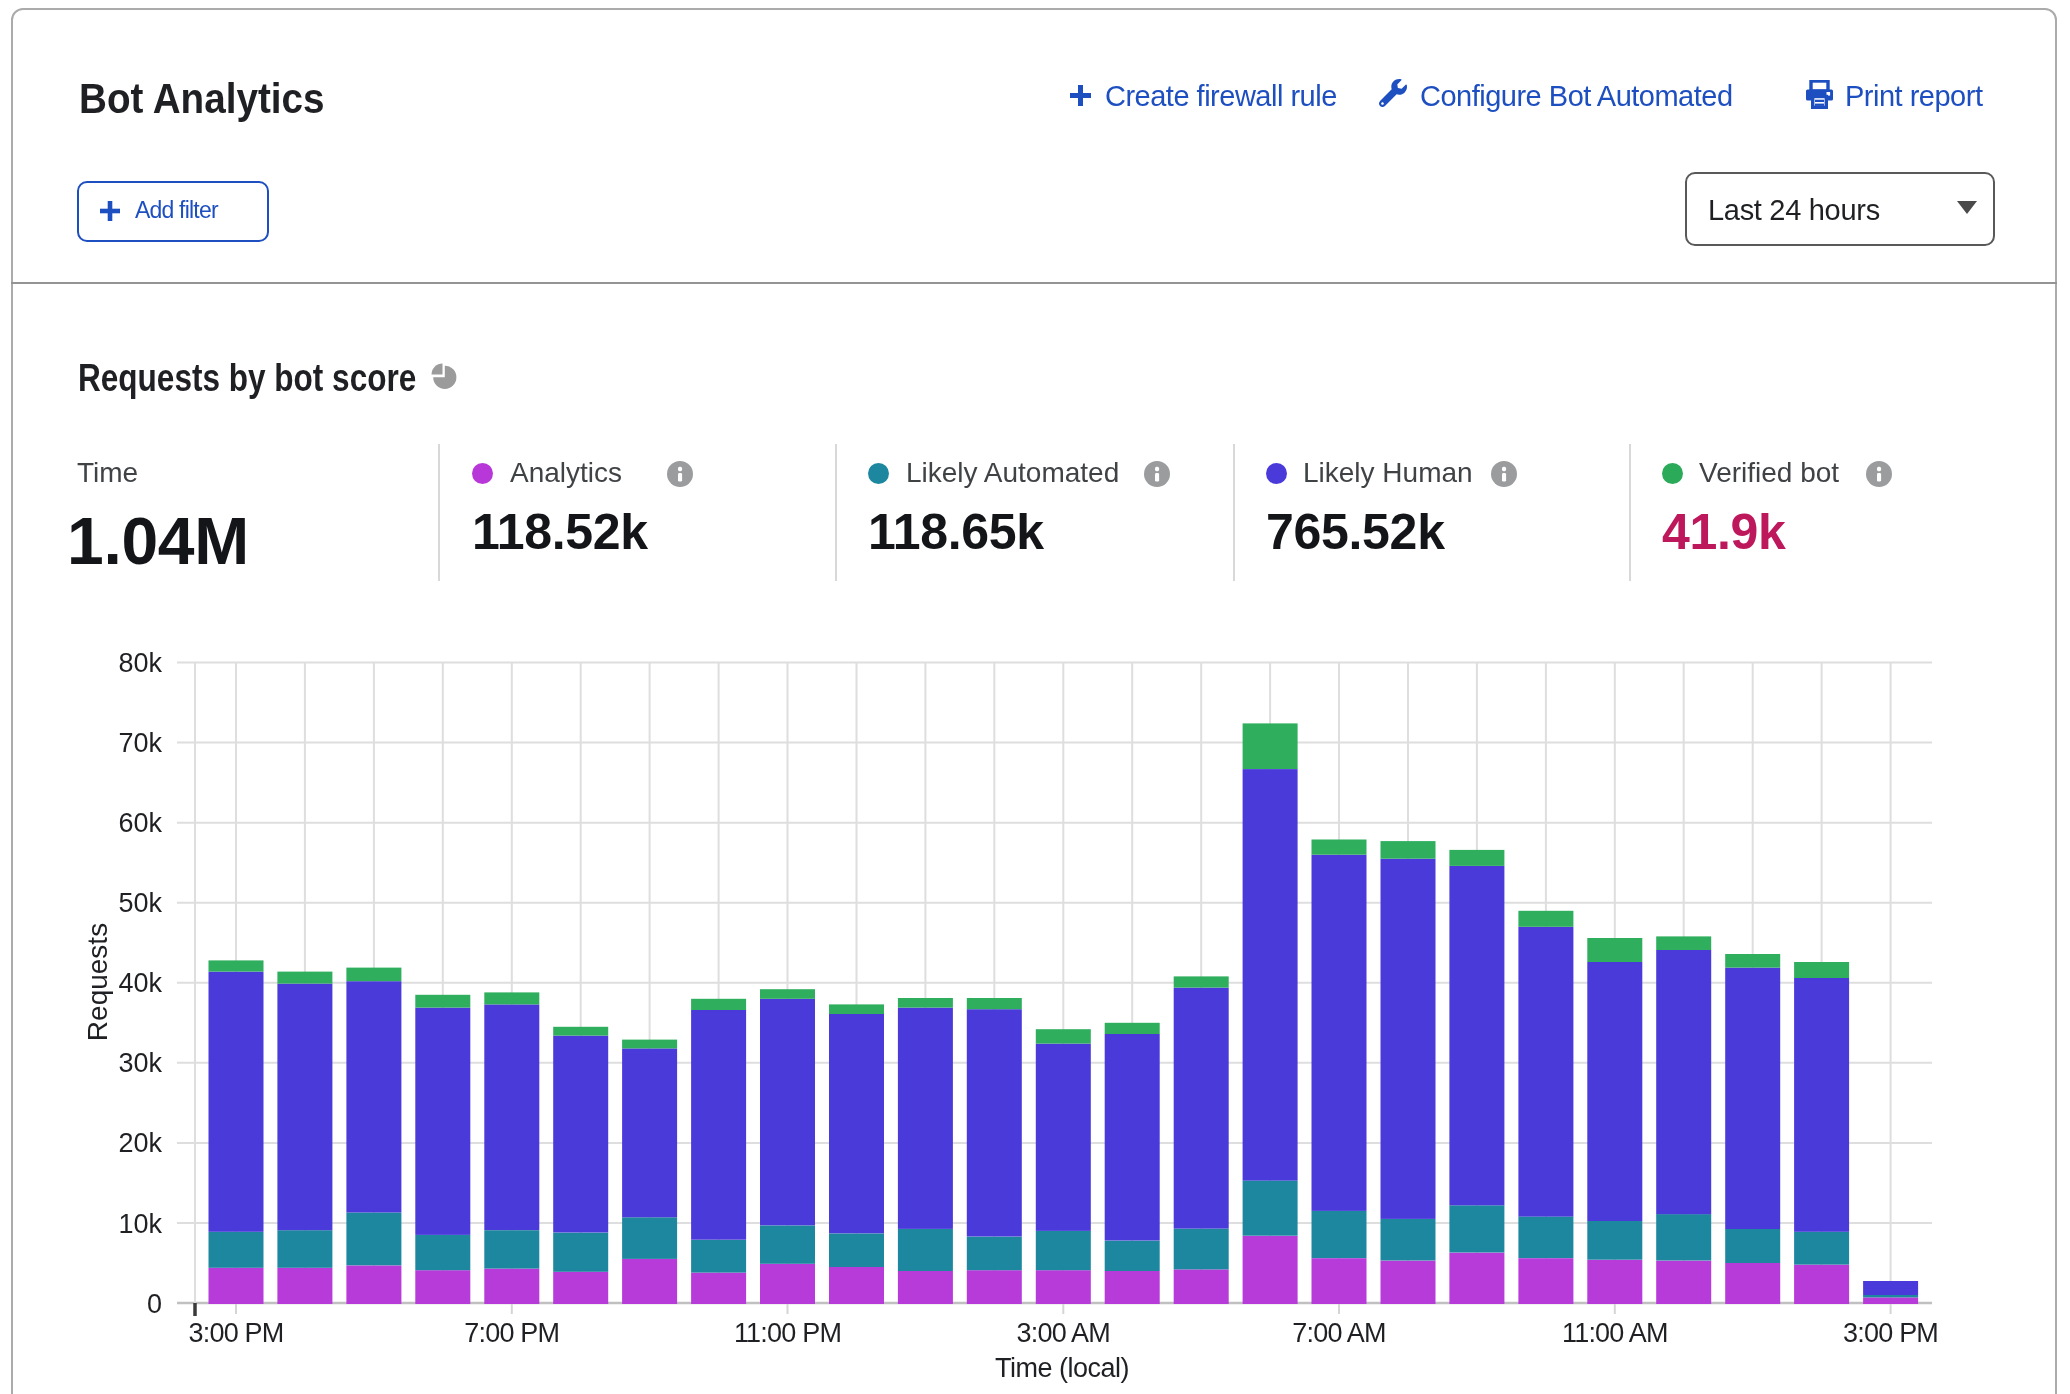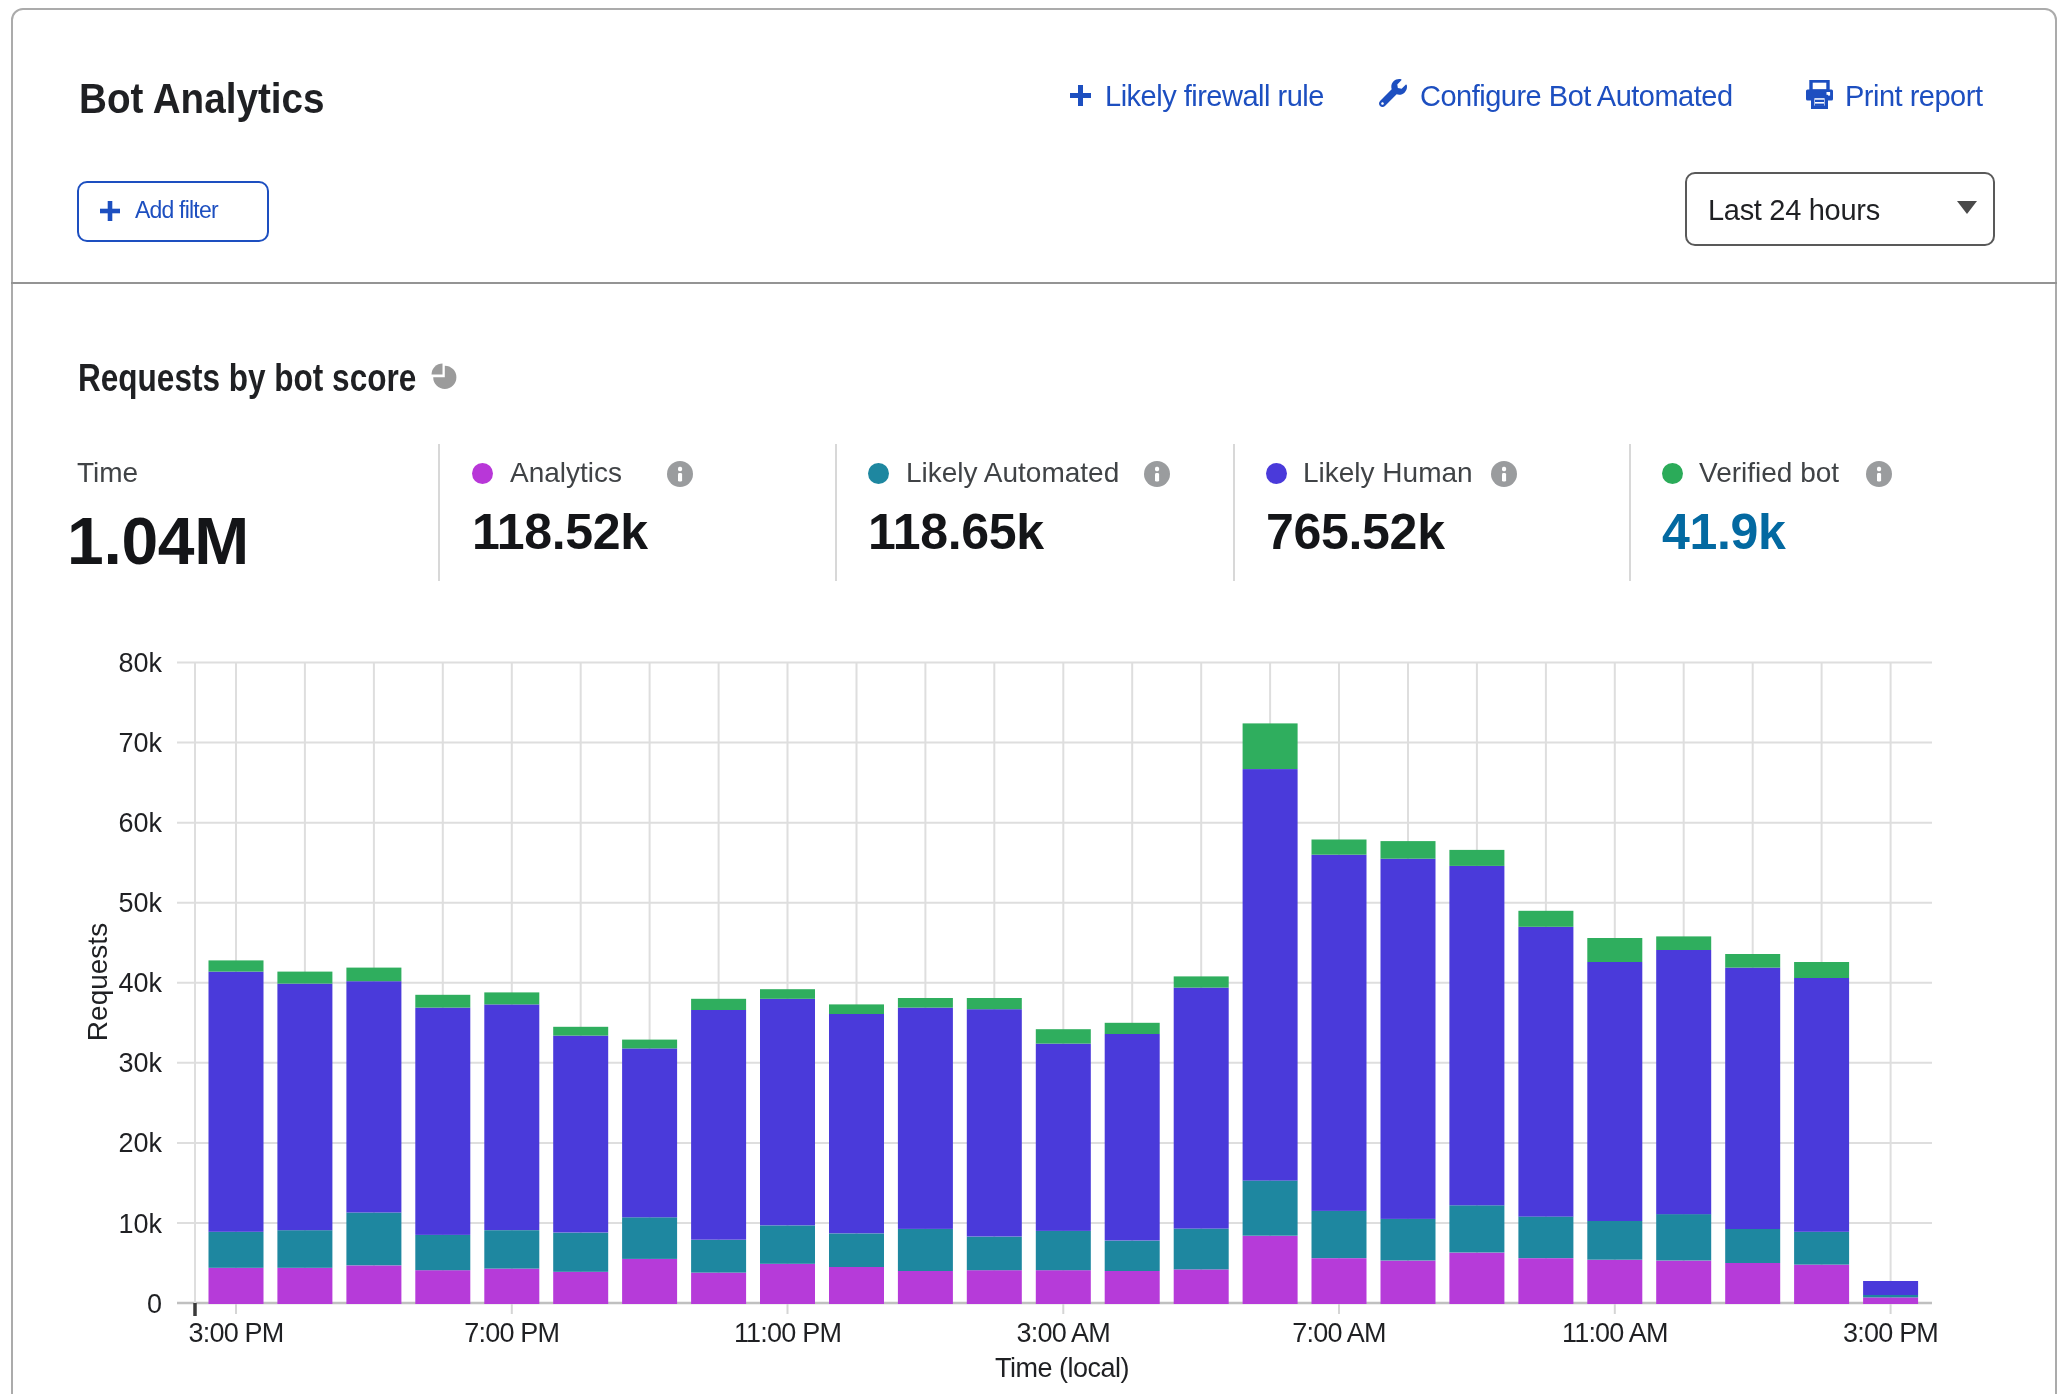--- a/index.html
+++ b/index.html
@@ -7,21 +7,21 @@
 .abs { position:absolute; }
 </style></head>
 <body>
 <div class="card"></div>
 <div class="abs" style="left:79px;top:75px;font-size:42px;font-weight:bold;color:#1f2023;transform:scaleX(0.92);transform-origin:0 0;white-space:nowrap">Bot Analytics</div>
 
 <svg style="position:absolute;left:1070px;top:85px" width="21" height="21" viewBox="0 0 21 21">
 <rect x="8" y="0" width="5" height="21" fill="#1d4fc0"></rect>
     <rect x="0" y="8" width="21" height="5" fill="#1d4fc0"></rect>
   </svg>
-<span class="abs" style="left:1105px;top:80px;font-size:29px;letter-spacing:-0.5px;color:#1d4fc0;white-space:nowrap">Likely firewall rule</span>
+<span class="abs" style="left:1105px;top:80px;font-size:29px;letter-spacing:-0.5px;color:#1d4fc0;white-space:nowrap">Create firewall rule</span>
 <svg style="position:absolute;left:1379px;top:79px" width="28" height="28" viewBox="0 0 512 512">
 <path fill="#1d4fc0" d="M507.73 109.1c-2.24-9.03-13.54-12.09-20.12-5.51l-74.36 74.36-67.88-11.31-11.31-67.88 74.36-74.36c6.62-6.62 3.43-17.9-5.66-20.16-47.38-11.74-99.55.91-136.58 37.93-39.64 39.64-50.55 97.1-34.05 147.2L18.74 402.76c-24.99 24.99-24.99 65.51 0 90.5 24.99 24.99 65.51 24.99 90.5 0l213.21-213.21c50.12 16.71 107.47 5.68 147.37-34.22 37.07-37.07 49.7-89.32 37.91-136.73zM64 472c-13.25 0-24-10.75-24-24 0-13.26 10.75-24 24-24s24 10.74 24 24c0 13.25-10.75 24-24 24z"></path>
   </svg>
 <span class="abs" style="left:1420px;top:80px;font-size:29px;letter-spacing:-0.5px;color:#1d4fc0;white-space:nowrap">Configure Bot Automated</span>
 <svg style="position:absolute;left:1805px;top:80px" width="29" height="29" viewBox="0 0 29 29">
 <rect x="6" y="1" width="17" height="10" fill="none" stroke="#1d4fc0" stroke-width="3.4"></rect>
 <rect x="1" y="9.5" width="27" height="11" rx="1.5" fill="#1d4fc0"></rect>
 <rect x="21.5" y="12" width="3.6" height="3.6" fill="#fff"></rect>
 <rect x="7.7" y="16.5" width="13.6" height="10.8" fill="#fff" stroke="#1d4fc0" stroke-width="3.4"></rect>
 <rect x="10" y="19.7" width="9" height="2.3" fill="#1d4fc0"></rect>
@@ -76,21 +76,21 @@
 </svg>
 <div style="position:absolute;left:1303px;top:457px;font-size:28px;color:#404346;white-space:nowrap">Likely Human</div>
 <div style="position:absolute;left:1266px;top:503px;font-size:50px;font-weight:bold;letter-spacing:-0.3px;color:#141518;white-space:nowrap">765.52k</div>
 <div style="position:absolute;left:1662px;top:463px;width:21px;height:21px;border-radius:50%;background:#2bab59"></div>
 <svg style="position:absolute;left:1866px;top:461px" width="26" height="26" viewBox="0 0 26 26">
 <circle cx="13" cy="13" r="13" fill="#9a9c9e"></circle>
 <rect x="11" y="5.8" width="4.1" height="4.4" rx="1.6" fill="#fff"></rect>
 <rect x="11" y="12" width="4.1" height="8.6" rx="1.4" fill="#fff"></rect>
 </svg>
 <div style="position:absolute;left:1699px;top:457px;font-size:28px;color:#404346;white-space:nowrap">Verified bot</div>
-<div style="position:absolute;left:1662px;top:503px;font-size:50px;font-weight:bold;letter-spacing:-0.3px;color:#0369a1;white-space:nowrap">41.9k</div>
+<div style="position:absolute;left:1662px;top:503px;font-size:50px;font-weight:bold;letter-spacing:-0.3px;color:#be185d;white-space:nowrap">41.9k</div>
 <div style="position:absolute;left:438px;top:444px;width:2px;height:137px;background:#d8d8d8"></div>
 <div style="position:absolute;left:835px;top:444px;width:2px;height:137px;background:#d8d8d8"></div>
 <div style="position:absolute;left:1233px;top:444px;width:2px;height:137px;background:#d8d8d8"></div>
 <div style="position:absolute;left:1629px;top:444px;width:2px;height:137px;background:#d8d8d8"></div>
 
 <svg style="position:absolute;left:0;top:630px" width="2070" height="764" viewBox="0 630 2070 764">
 <line x1="177" y1="1303.0" x2="1932" y2="1303.0" stroke="#c0c0c0" stroke-width="2.5"></line>
 <line x1="177" y1="1223.0" x2="1932" y2="1223.0" stroke="#dedede" stroke-width="2"></line>
 <line x1="177" y1="1142.9" x2="1932" y2="1142.9" stroke="#dedede" stroke-width="2"></line>
 <line x1="177" y1="1062.8" x2="1932" y2="1062.8" stroke="#dedede" stroke-width="2"></line>

